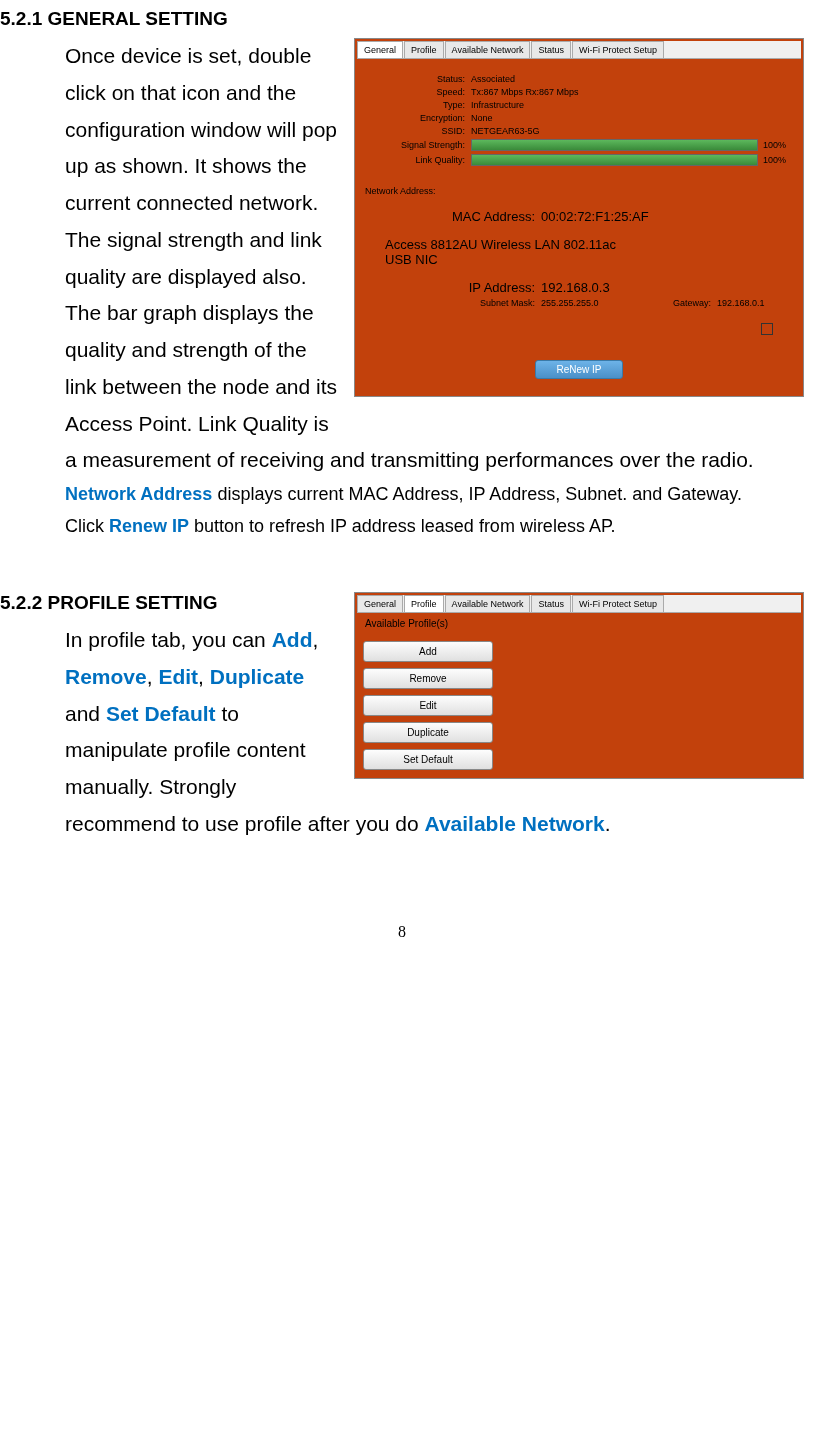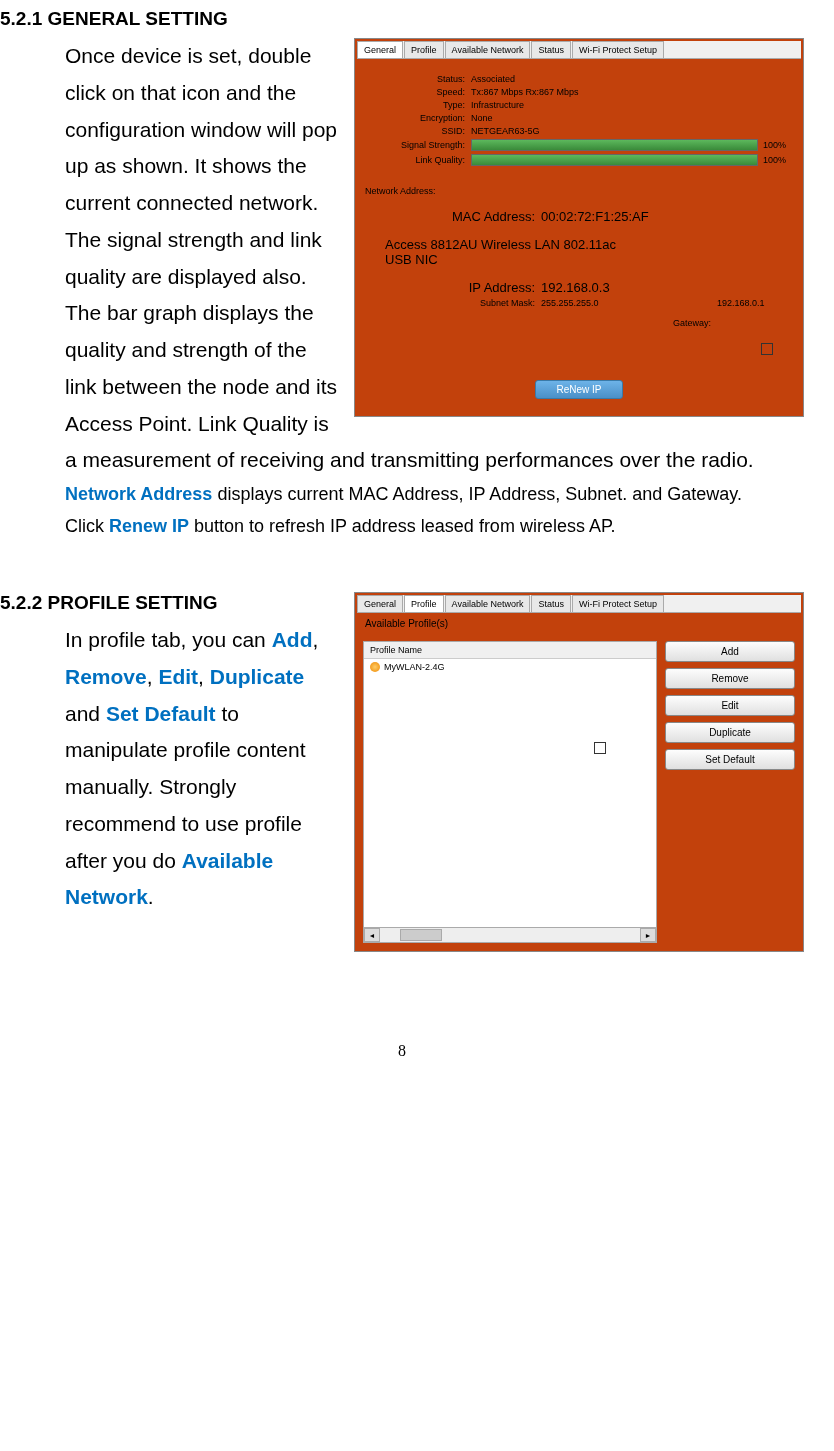--- a/index.html
+++ b/index.html
@@ -295,21 +295,21 @@
         <div class="addr-row">
           <div style="width:260px; text-align:left; padding-left:20px;">Access 8812AU Wireless LAN 802.11ac USB NIC</div>
         </div>
         <div class="addr-row">
           <div class="addr-label" style="width:170px;">IP Address:</div>
           <div>192.168.0.3</div>
         </div>
         <div class="gateway-row">
           <div class="addr-label" style="width:170px;">Subnet Mask:</div>
           <div style="width:90px;">255.255.255.0</div>
-          <div class="addr-label" style="width:80px;margin-top:20px;">Gateway:</div>
+          <div class="addr-label" style="width:80px;">Gateway:</div>
           <div>192.168.0.1</div>
         </div>
 
         <div class="small-checkbox"></div>
 
         <button class="renew-btn">ReNew IP</button>
       </div>
     </div>
   </div>
 
@@ -331,36 +331,20 @@
         <div class="tab">General</div>
         <div class="tab active">Profile</div>
         <div class="tab">Available Network</div>
         <div class="tab">Status</div>
         <div class="tab">Wi-Fi Protect Setup</div>
       </div>
       <div style="padding:5px 8px 2px 8px;">
         <div class="profile-group-label">Available Profile(s)</div>
       </div>
       <div class="profile-content">
-        <div class="profile-list-box">
-          <div class="profile-list-header">Profile Name</div>
-          <div class="profile-list-body">
-            <div class="profile-item">
-              <div class="profile-icon"></div>
-              <span>MyWLAN-2.4G</span>
-            </div>
-            <div class="small-marker"></div>
-          </div>
-          <div class="profile-scrollbar">
-            <div class="scroll-arrow">◄</div>
-            <div class="scroll-thumb"></div>
-            <div style="flex:1"></div>
-            <div class="scroll-arrow">►</div>
-          </div>
-        </div>
         <div class="profile-buttons">
           <div class="pbtn">Add</div>
           <div class="pbtn">Remove</div>
           <div class="pbtn">Edit</div>
           <div class="pbtn">Duplicate</div>
           <div class="pbtn">Set Default</div>
         </div>
       </div>
     </div>
   </div>

